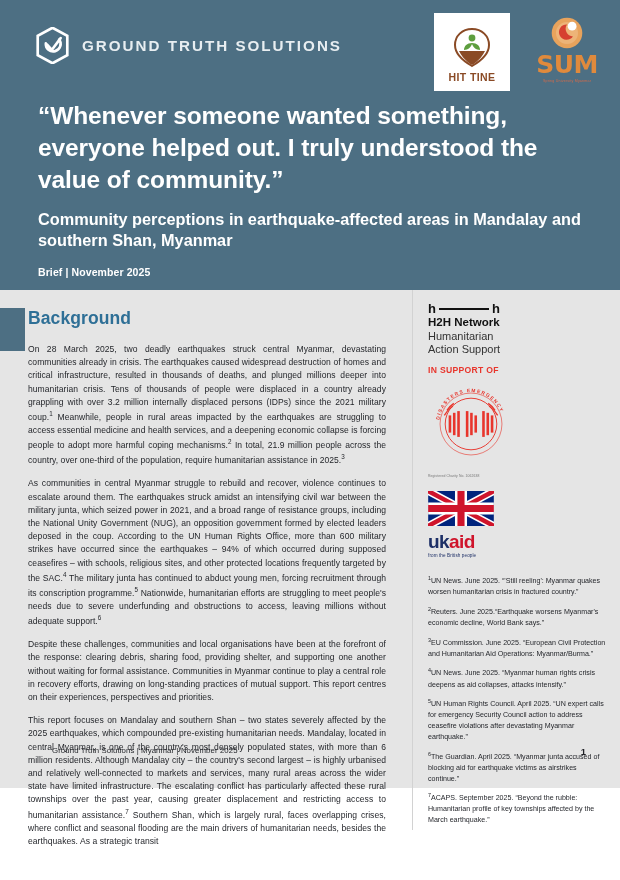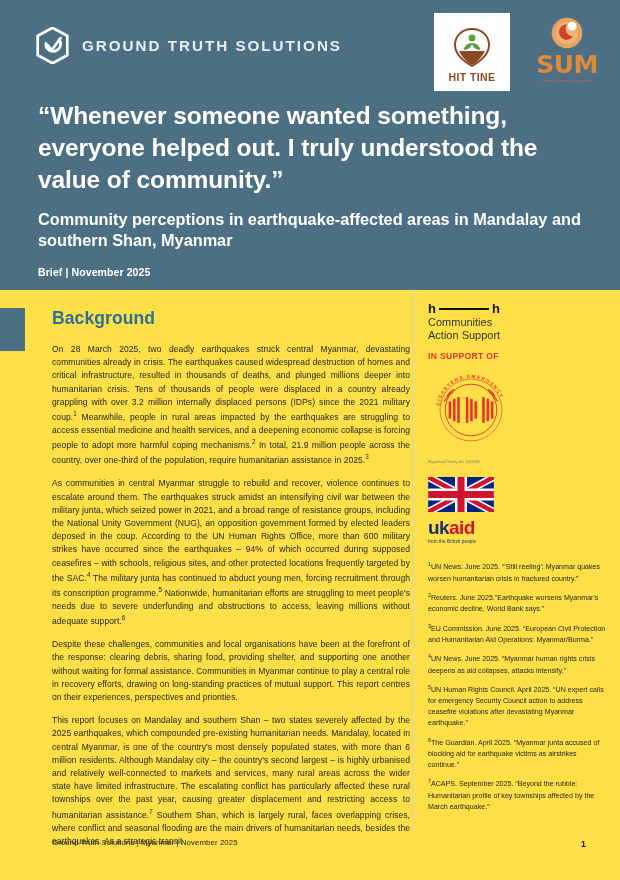--- a/index.html
+++ b/index.html
@@ -4,22 +4,22 @@
 <style>
   * { box-sizing: border-box; margin: 0; padding: 0; }
   html, body {
     width: 620px; height: 880px;
     font-family: "Liberation Sans", sans-serif;
     background: #ffffff;
     overflow: hidden;
   }
   .page {
     position: relative;
-    width: 620px; height: 880px;
-    background: #fde047;
+    width: 620px; height: 788px;
+    background: #e5e5e5;
   }
 
   
   .header {
     position: absolute; left: 0; top: 0;
     width: 620px; height: 290px;
     background: #4d6f83;
   }
 
   .logo-row {
@@ -96,21 +96,21 @@
 
   
   .accent-block {
     position: absolute; left: 0; top: 308px;
     width: 25px; height: 43px;
     background: #4d6f83;
   }
 
   
   .main-col {
-    position: absolute; left: 52px; top: 308px;
+    position: absolute; left: 28px; top: 308px;
     width: 358px;
   }
   .section-title {
     color: #2e6f96;
     font-size: 17.5px;
     font-weight: bold;
     letter-spacing: .1px;
     margin-bottom: 14px;
   }
   .body-p {
@@ -260,21 +260,22 @@
   </div>
 
   <div class="side-col">
 
     <div>
       <div class="h2h-rule">
         <span class="h2h-h">h</span>
         <span class="h2h-bar"></span>
         <span class="h2h-h">h</span>
       </div>
-      <div class="h2h-sub">Communities</div>
+      <div class="h2h-name">H2H Network</div>
+      <div class="h2h-sub">Humanitarian</div>
       <div class="h2h-sub">Action Support</div>
     </div>
 
     <div class="in-support">IN SUPPORT OF</div>
 
     <div class="dec-wrap">
       <svg width="86" height="86" viewBox="0 0 100 100">
         <defs>
           <path id="decarc" d="M50 50 m-37 0 a37 37 0 1 1 74 0" fill="none"></path>
         </defs>

